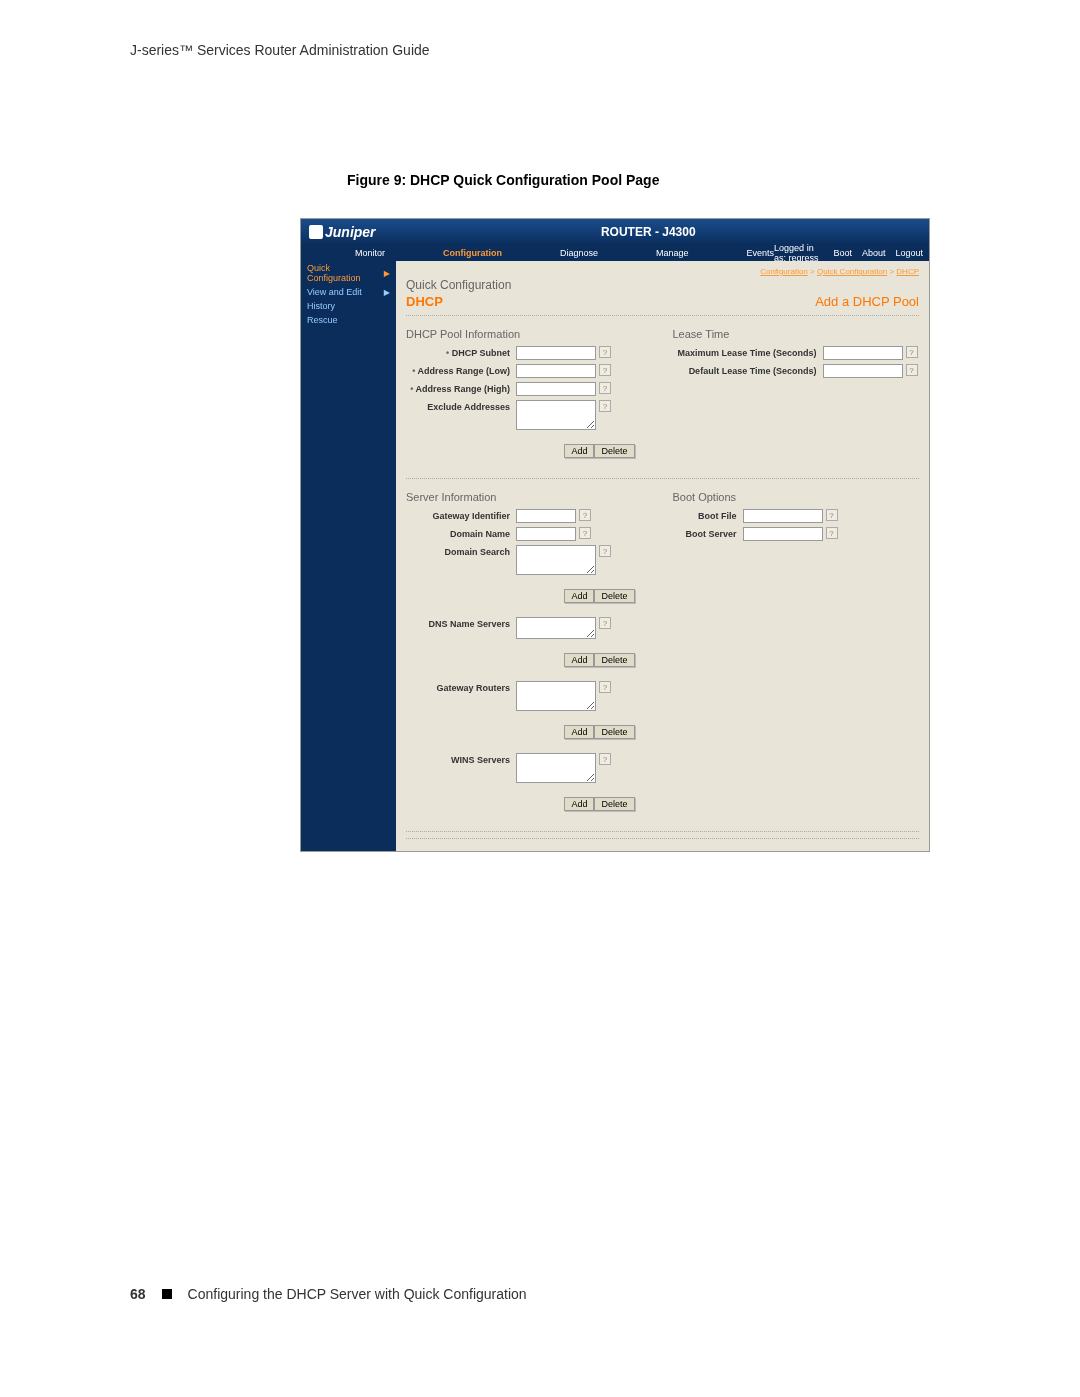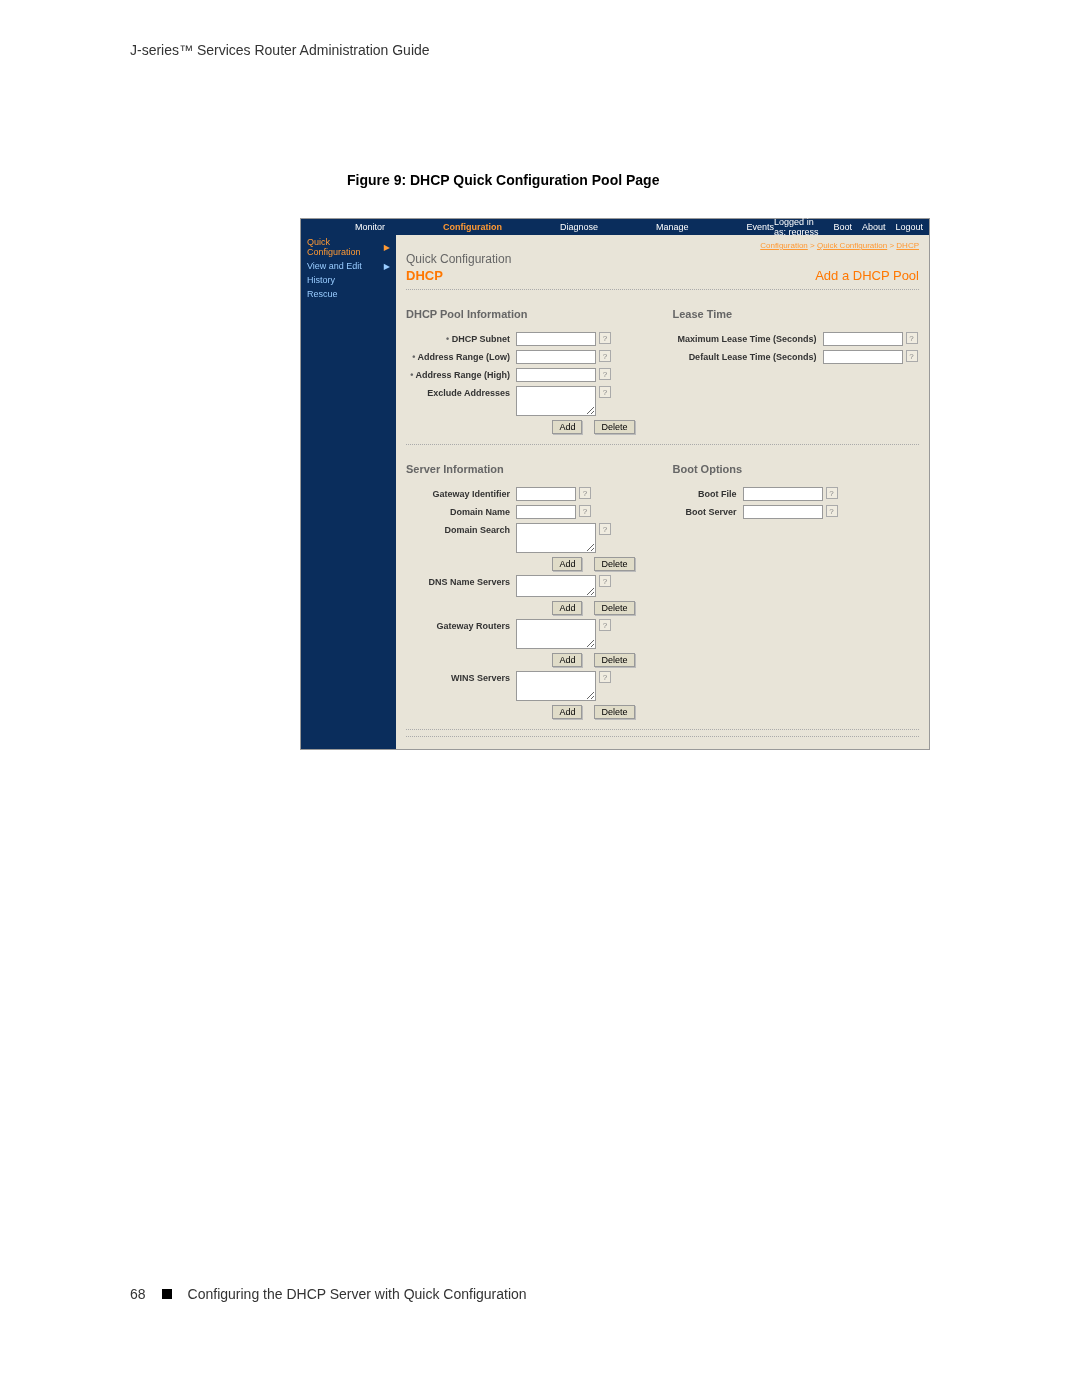--- a/index.html
+++ b/index.html
@@ -106,21 +106,21 @@
     color: #ff9933;
     margin-bottom: 2px;
   }
   .breadcrumb a { color: #ff9933; text-decoration: underline; }
   .qc-title { font-size: 12px; color: #666; margin-bottom: 2px; }
   .dhcp-title { font-size: 13px; color: #ff7700; font-weight: bold; }
   .add-pool { float: right; font-size: 13px; color: #ff7700; }
   .hr-dotted { border: none; border-top: 1px dotted #aaa; margin: 6px 0; clear: both; }
   .two-col { display: flex; gap: 20px; }
   .col { flex: 1; }
-  .section-head { font-size: 11px; font-weight: bold; color: #666; margin: 12px 0; }
+  .section-head { font-size: 11px; font-weight: normal; color: #666; margin: 6px 0; }
   .field-row {
     display: flex;
     align-items: flex-start;
     margin-bottom: 4px;
   }
   .field-label {
     flex: 0 0 110px;
     text-align: right;
     font-size: 9px;
     font-weight: bold;
@@ -153,22 +153,22 @@
     background: #f0ece0;
     font-size: 8px;
     display: flex;
     align-items: center;
     justify-content: center;
     color: #888;
   }
   .btn-row {
     display: flex;
     justify-content: flex-end;
-    gap: 12px;
-    margin: 4px 0;
+    gap: 0;
+    margin: 14px 0;
     padding-right: 18px;
   }
   .btn {
     font-size: 9px;
     padding: 1px 6px;
     background: #e0dcc8;
     border: 1px solid #999;
     box-shadow: 1px 1px 0 #bbb;
     cursor: pointer;
   }
@@ -190,31 +190,38 @@
   .page-footer {
     position: absolute;
     top: 1286px;
     left: 130px;
     font-size: 14px;
     color: #333;
     display: flex;
     align-items: center;
     gap: 16px;
   }
-  .page-num { font-weight: normal; }
+  .page-num { font-weight: bold; }
   .square { width: 10px; height: 10px; background: #000; display: inline-block; }
 </style>
 </head>
 <body>
 
 <div class="page-header">J-series™ Services Router Administration Guide</div>
 <div class="figure-title">Figure 9: DHCP Quick Configuration Pool Page</div>
 
 <div class="router-ui">
 
+  <div class="top-bar">
+    <div class="logo">
+      <span class="logo-icon"></span>
+      <span>Juniper</span>
+    </div>
+    <div class="router-name">ROUTER - J4300</div>
+  </div>
 
   <div class="nav-bar">
     <div class="nav-left">
       <span>Monitor</span>
       <span class="active">Configuration</span>
       <span>Diagnose</span>
       <span>Manage</span>
       <span>Events</span>
     </div>
     <div class="nav-right">

